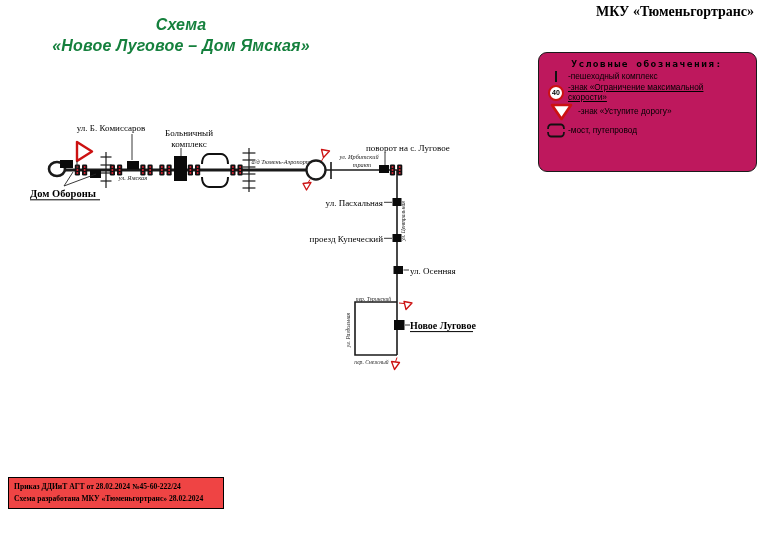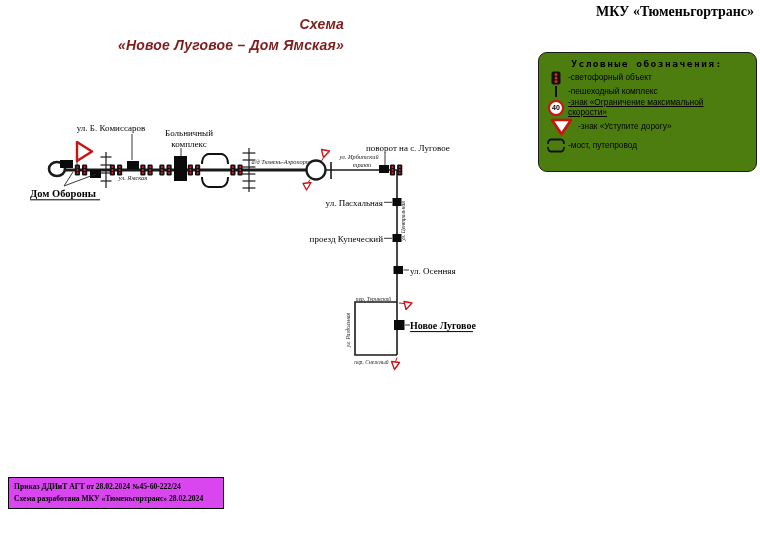--- a/index.html
+++ b/index.html
@@ -2,34 +2,34 @@
 <html><head>
 <meta charset="utf-8">
 <style>
   html,body{margin:0;padding:0;}
   body{
     width:760px;height:537px;position:relative;background:#ffffff;
     font-family:"Liberation Sans",sans-serif;overflow:hidden;
   }
   
   .title{
-    position:absolute;left:18px;top:14px;width:326px;text-align:right;
+    position:absolute;left:18px;top:14px;width:326px;text-align:center;
     font-family:"Liberation Sans",sans-serif;font-weight:bold;font-style:italic;
-    font-size:14px;line-height:21px;color:#7f1d1d;letter-spacing:.2px;
+    font-size:16px;line-height:21px;color:#15803d;letter-spacing:.2px;
   }
   
   .org{
     position:absolute;right:6px;top:4px;
     font-family:"Liberation Serif",serif;font-weight:bold;font-size:14px;color:#000000;
   }
   
   .legend{
     position:absolute;left:538px;top:52px;width:206px;height:110px;
     border:1.6px solid #1a1a1a;border-radius:9px;padding:4px 6px 4px 5px;
-    background:#4d7c0f;
+    background:#be185d;
   }
   .legend-title{
     font-family:"DejaVu Sans Mono",monospace;font-weight:bold;font-size:9.5px;
     letter-spacing:1.5px;text-align:center;margin:1px 0 2px 0;color:#000;white-space:nowrap;
   }
   .legend-row{display:flex;align-items:center;margin:1px 0;}
   .legend-ic{width:24px;flex:0 0 24px;display:flex;justify-content:center;align-items:center;}
   .legend-label{
     font-family:"Liberation Sans",sans-serif;font-size:8.3px;line-height:9.5px;
     color:#000;font-stretch:condensed;
@@ -37,21 +37,21 @@
   .ped-bar{width:2px;height:11px;background:#111;}
   .stop-bar{width:8px;height:13px;background:#0a0a0a;}
   .speed-circle{
     width:12px;height:12px;border:2px solid #c11;border-radius:50%;
     display:flex;align-items:center;justify-content:center;
     font-size:7px;font-weight:bold;color:#000;background:#fff;
   }
   
   .footer{
     position:absolute;left:8px;top:477px;width:204px;
-    border:1.2px solid #000;padding:3px 5px;background:#d946ef;
+    border:1.2px solid #000;padding:3px 5px;background:#ef4444;
     font-family:"Liberation Serif",serif;font-weight:bold;font-size:7.6px;
     line-height:12px;color:#000;white-space:nowrap;
   }
   .map-svg{position:absolute;left:0;top:0;}
   svg text{fill:#000;}
   .st-serif{font-family:"Liberation Serif",serif;font-size:9px;}
   .st-road{font-family:"Liberation Serif",serif;font-style:italic;font-size:6.3px;fill:#222;}
   .st-road-sm{font-family:"Liberation Serif",serif;font-style:italic;font-size:5.6px;fill:#222;}
   .st-term{font-family:"Liberation Serif",serif;font-weight:bold;font-size:10.5px;}
 </style>
@@ -61,31 +61,20 @@
 <div class="title">
   <div>Схема</div>
   <div>«Новое Луговое – Дом Ямская»</div>
 </div>
 
 <div class="org">МКУ «Тюменьгортранс»</div>
 
 <div class="legend">
   <div class="legend-title">Условные обозначения:</div>
 
-  <div class="legend-row">
-    <span class="legend-ic">
-      <svg width="10" height="14" viewBox="0 0 10 14">
-        <rect x="0.5" y="0.5" width="9" height="13" rx="2" fill="#111"></rect>
-        <circle cx="5" cy="3.4" r="1.5" fill="#d23"></circle>
-        <circle cx="5" cy="7" r="1.5" fill="#d23"></circle>
-        <circle cx="5" cy="10.6" r="1.5" fill="#d23"></circle>
-      </svg>
-    </span>
-    <span class="legend-label">-светофорный объект</span>
-  </div>
 
   <div class="legend-row">
     <span class="legend-ic">
         <span class="ped-bar"></span>
       </span>
     <span class="legend-label">-пешеходный комплекс</span>
   </div>
 
 
   <div class="legend-row">

